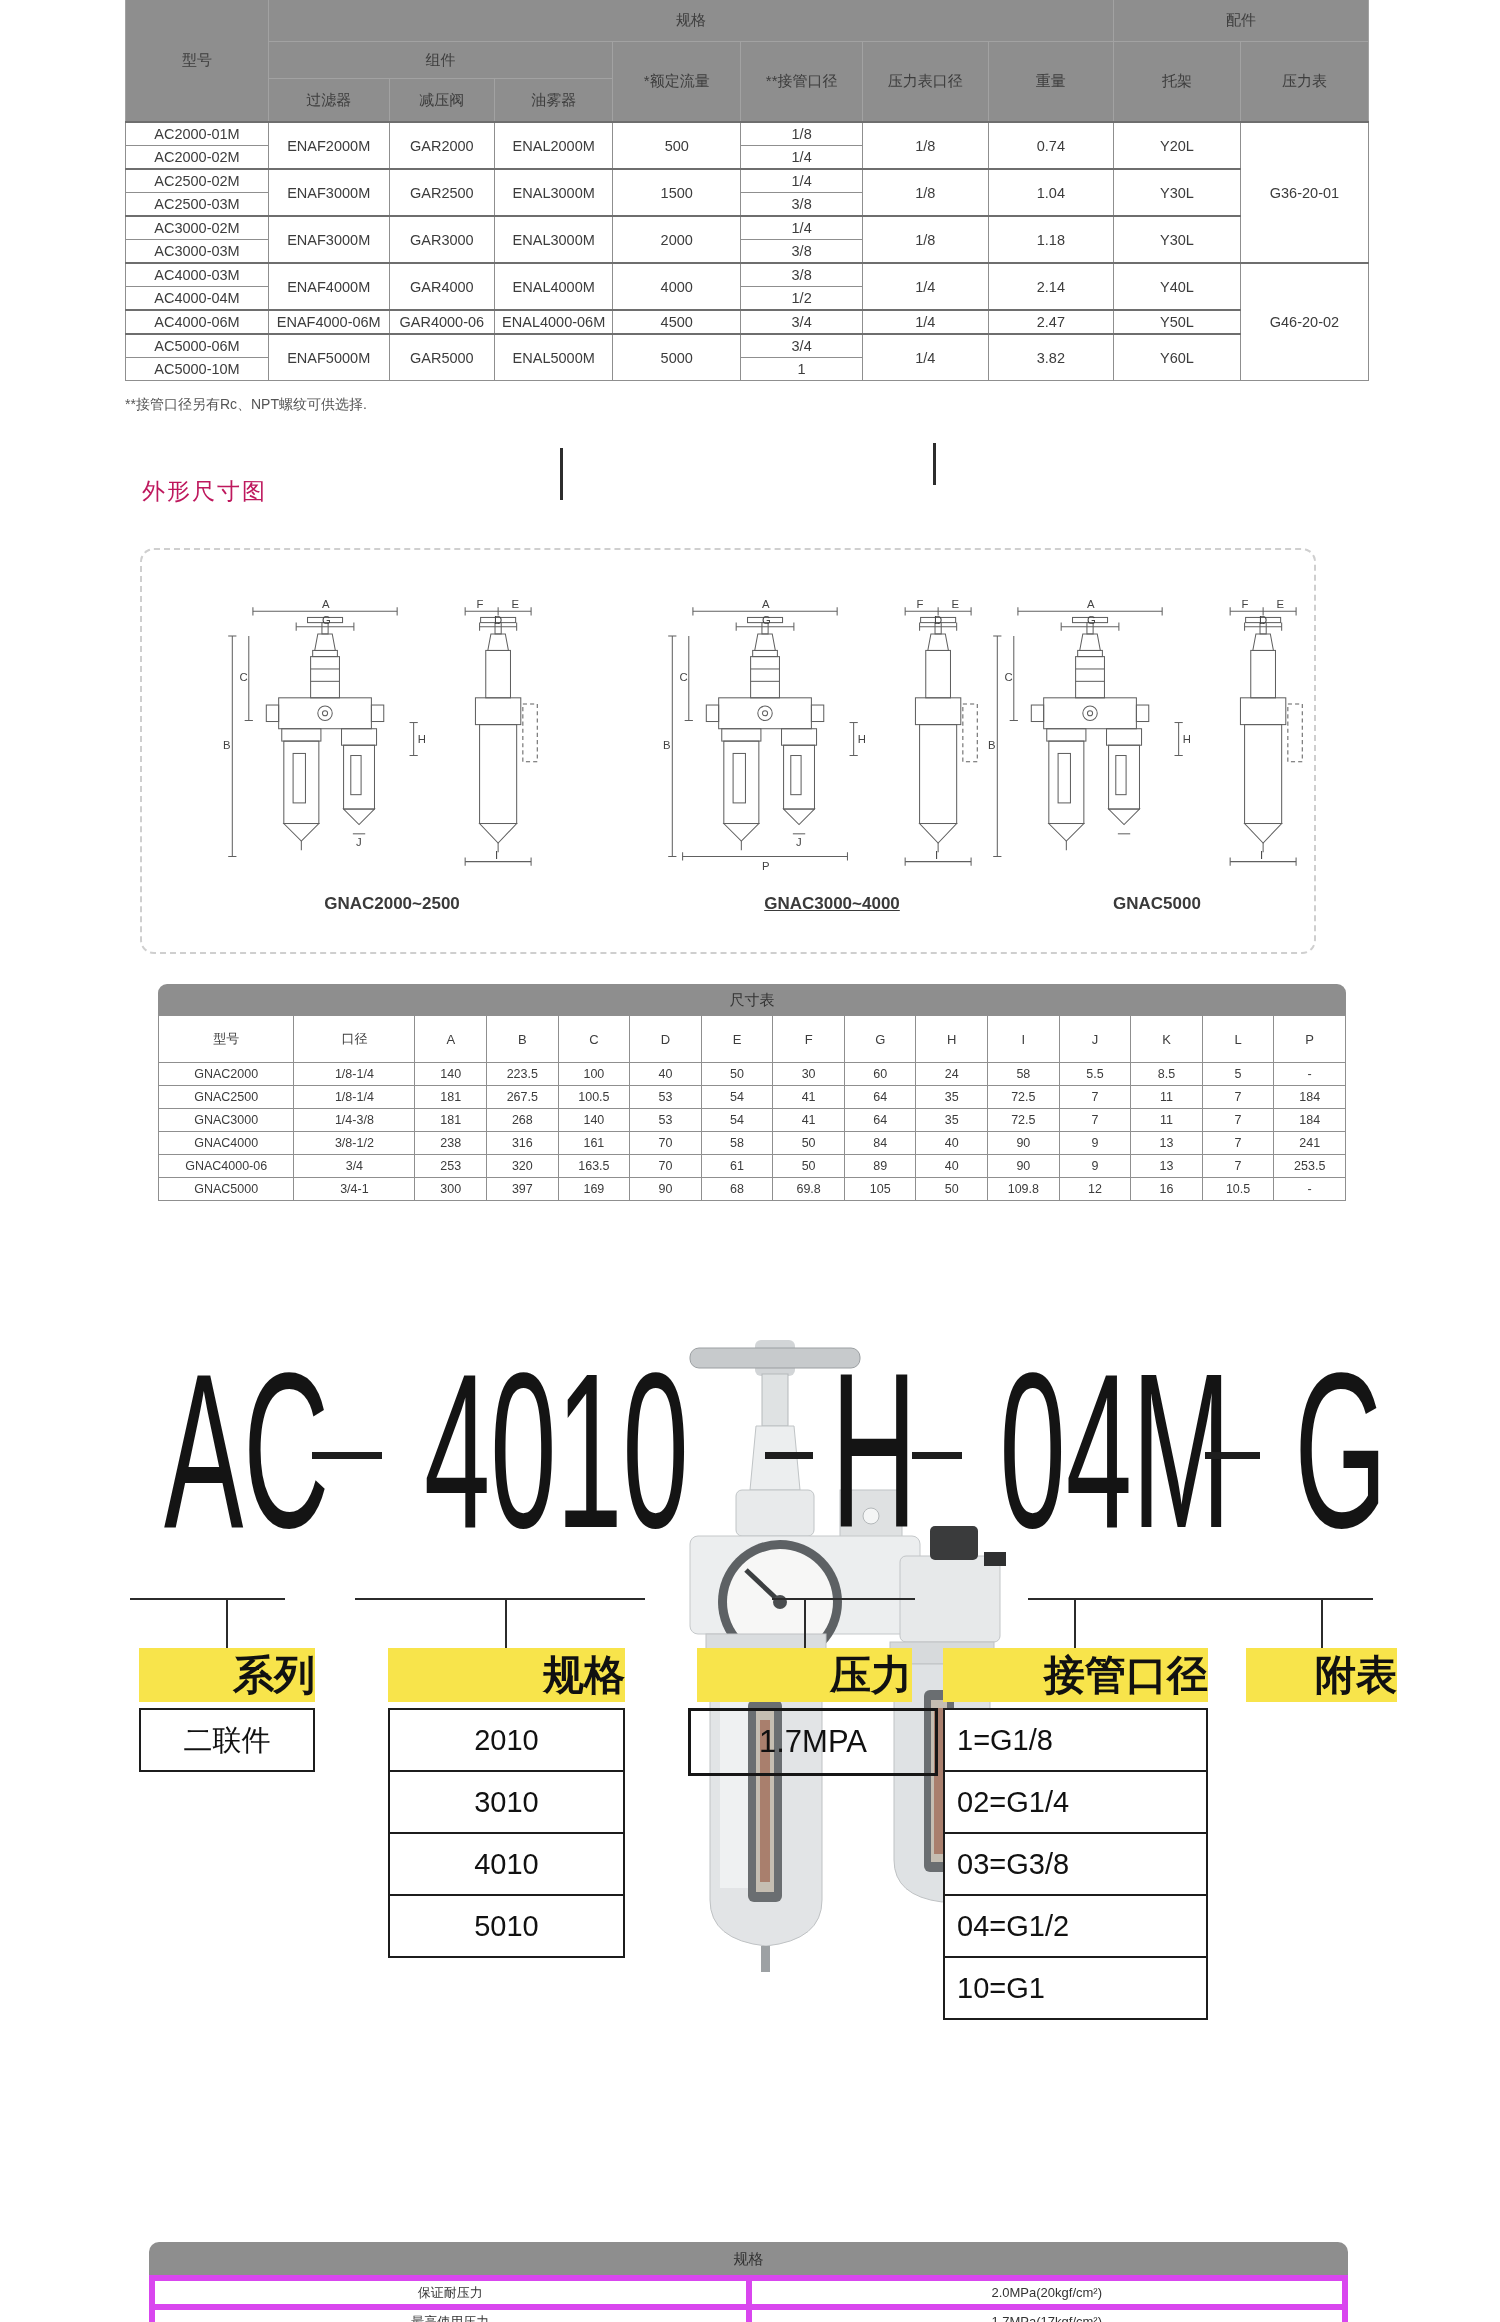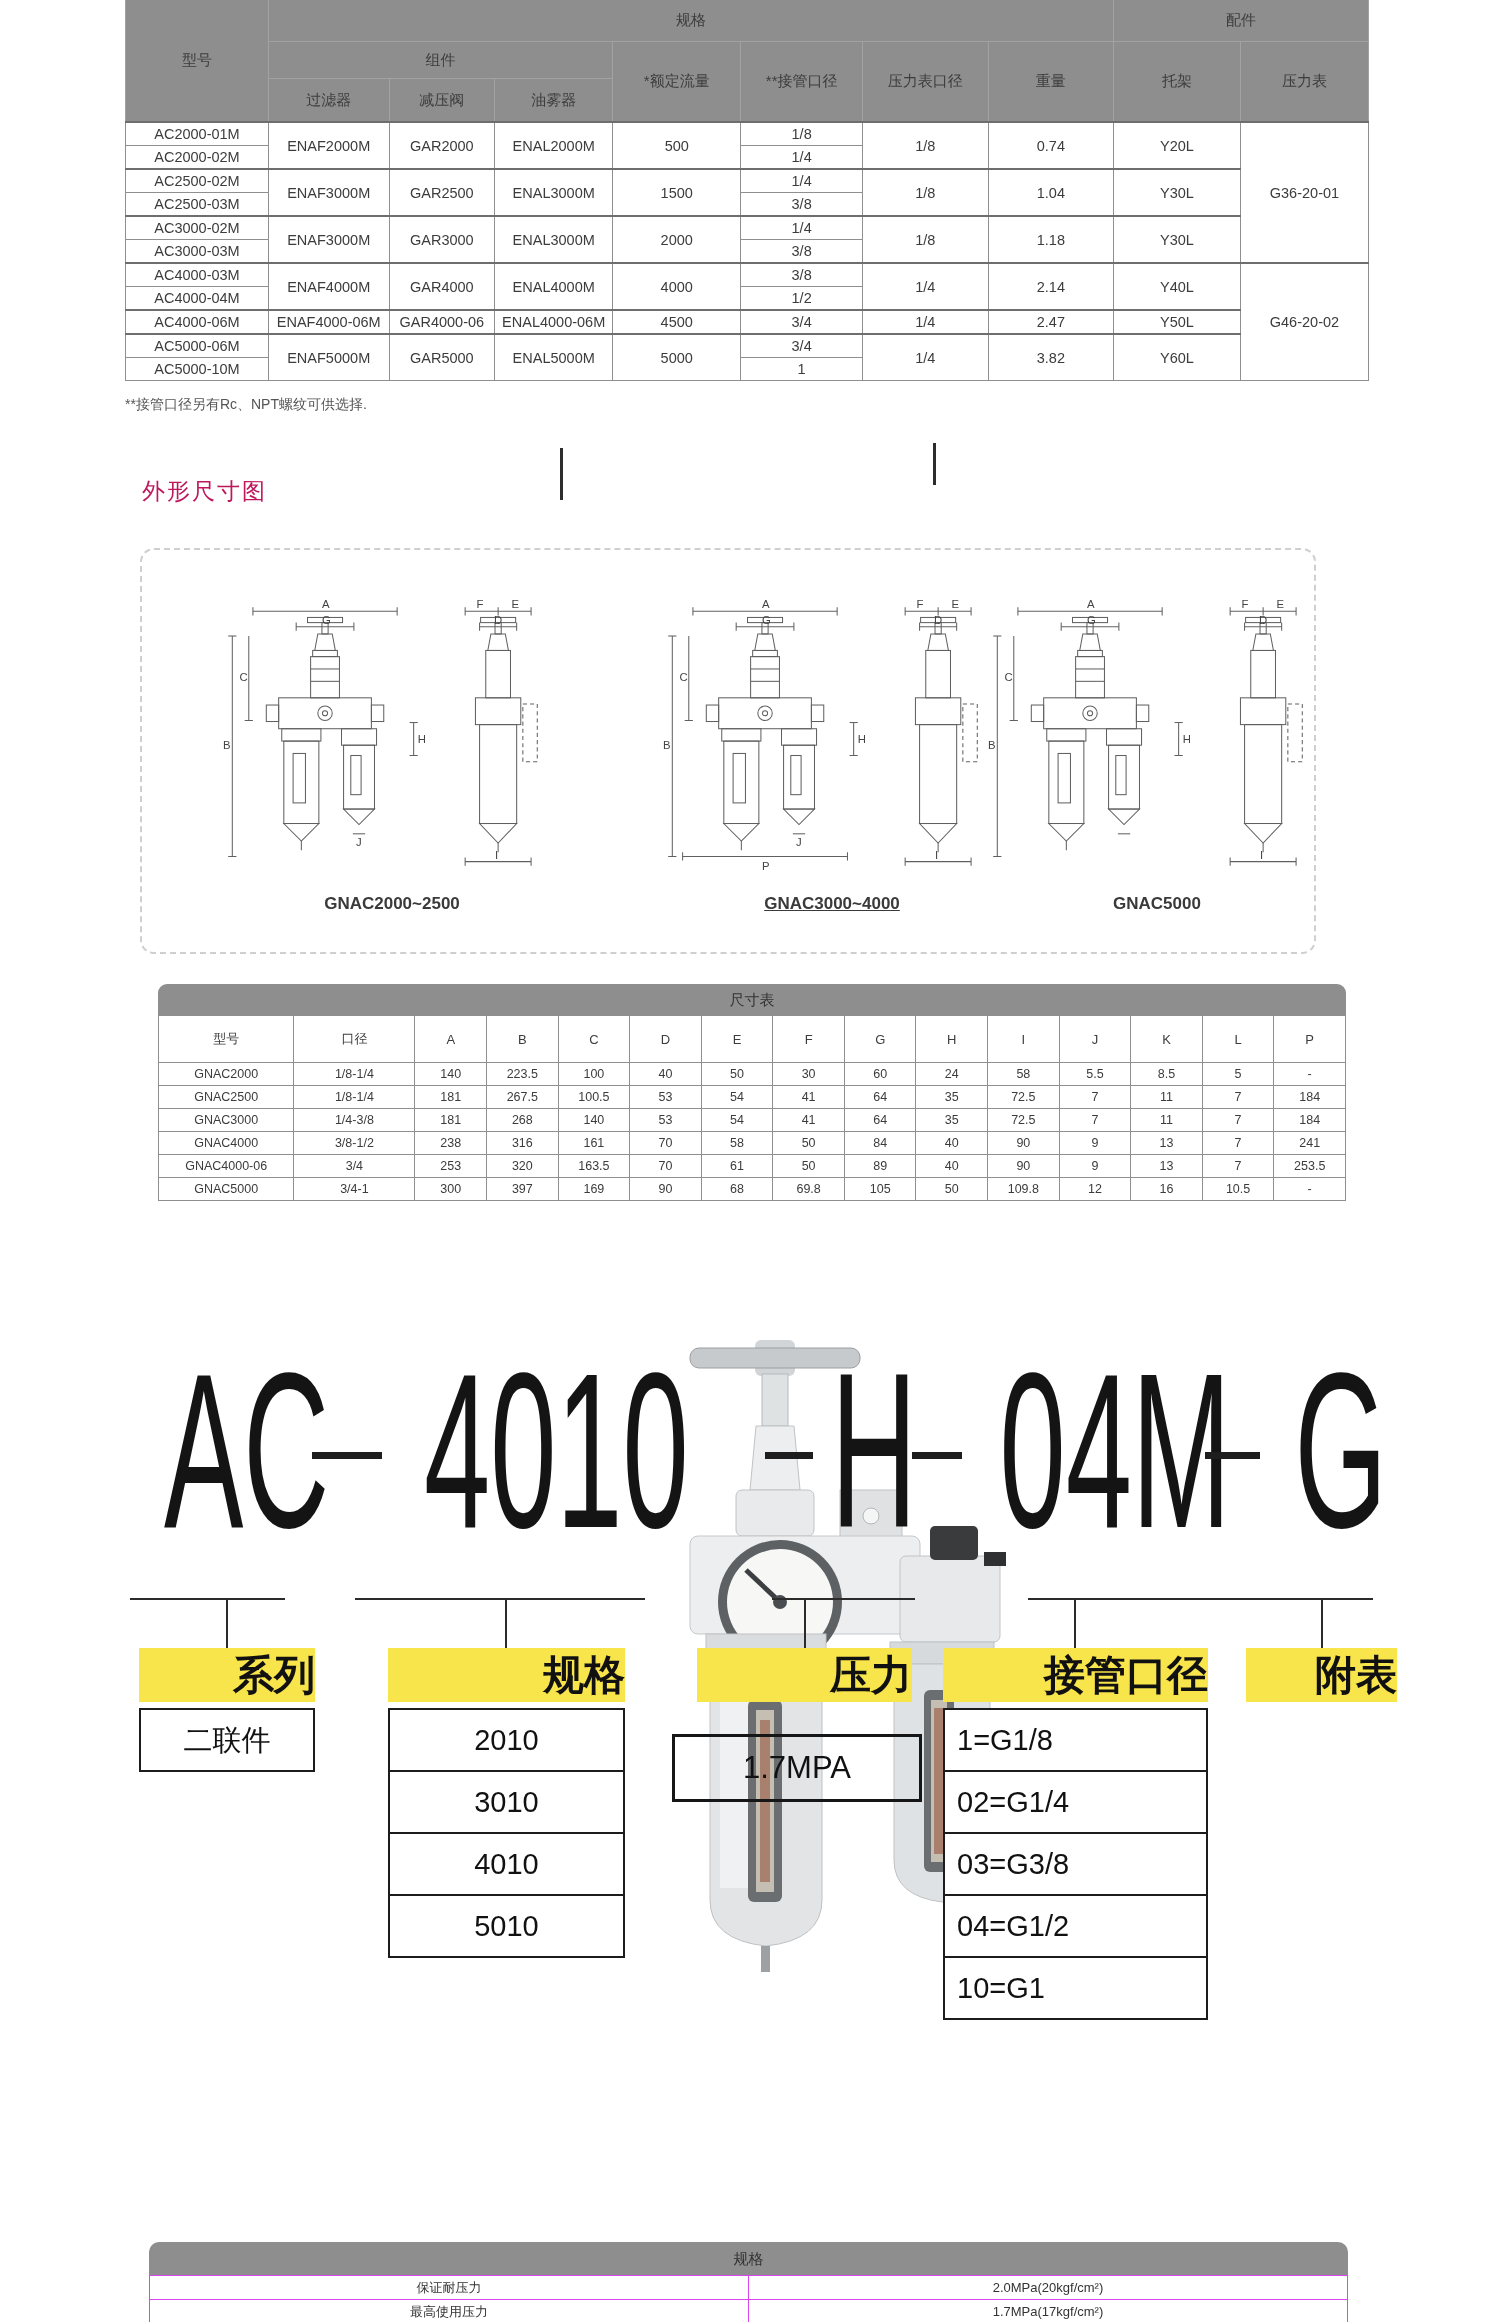--- a/index.html
+++ b/index.html
@@ -45,21 +45,21 @@
           font-size:29px;color:#111;}
   .optrow{height:60px;line-height:60px;border-bottom:2px solid #1c1c1c;text-align:center;}
   .optrow:last-child{border-bottom:none;}
   .optrow.left{text-align:left;padding-left:12px;}
   .pressbox{position:absolute;border:3px solid #161616;background:transparent;z-index:3;
             font-size:31px;color:#111;text-align:center;}
   
   .btm-wrap{position:absolute;left:149px;top:2242px;width:1199px;}
   .btm-band{background:#8e8e8e;color:#333;text-align:center;font-size:15px;height:33px;line-height:33px;
             border-radius:10px 10px 0 0;}
-  .btm td{background:#fff;border:1px solid #d946ef;font-size:13px;text-align:center;height:23px;padding:0;color:#333;}
+  .btm td{background:#fff;border:6px solid #d946ef;font-size:13px;text-align:center;height:23px;padding:0;color:#333;}
 </style>
 </head>
 <body>
 
 <div class="page">
 
   <div class="spec-wrap">
     <table class="spec">
       <colgroup>
         <col style="width:11.5%">
@@ -538,21 +538,21 @@
 
     <div class="optbox" style="left:139px;top:368px;width:172px;">
       <div class="optrow">二联件</div>
     </div>
     <div class="optbox" style="left:388px;top:368px;width:233px;">
       <div class="optrow">2010</div>
       <div class="optrow">3010</div>
       <div class="optrow">4010</div>
       <div class="optrow">5010</div>
     </div>
-    <div class="pressbox" style="left:672px;top:368px;width:244px;height:62px;line-height:62px;margin-top:26px;">1.7MPA</div>
+    <div class="pressbox" style="left:688px;top:368px;width:244px;height:62px;line-height:62px;">1.7MPA</div>
     <div class="optbox" style="left:943px;top:368px;width:261px;">
       <div class="optrow left">1=G1/8</div>
       <div class="optrow left">02=G1/4</div>
       <div class="optrow left">03=G3/8</div>
       <div class="optrow left">04=G1/2</div>
       <div class="optrow left">10=G1</div>
     </div>
   </div>
 
   <div class="btm-wrap">

